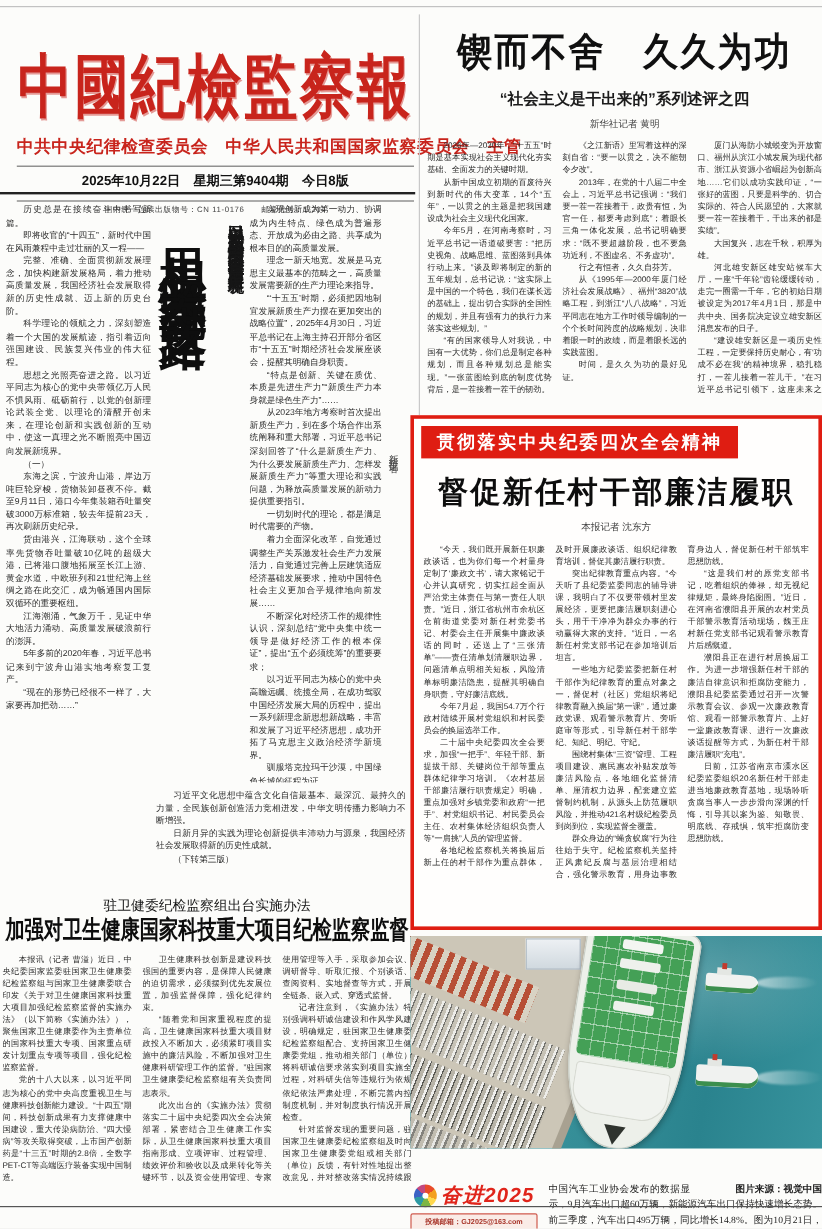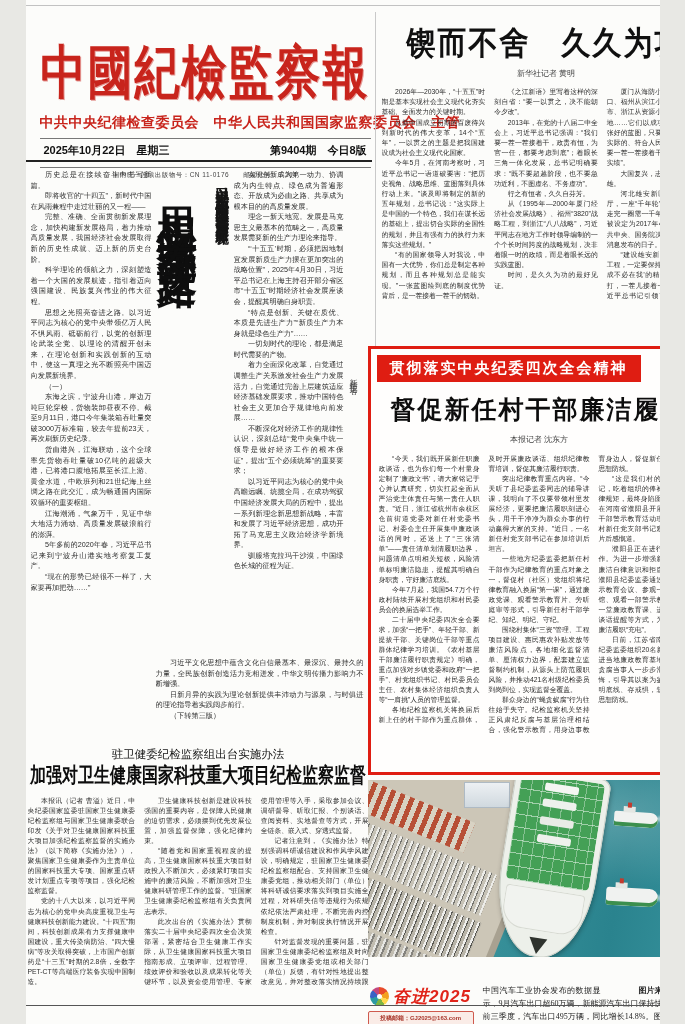--- a/index.html
+++ b/index.html
@@ -1,28 +1,28 @@
 <!DOCTYPE html>
 <html><head>
 <meta charset="utf-8">
 <style>
   html,body{margin:0;padding:0;background:#e8e8e4;}
-  .page{position:relative;width:634px;height:1024px;margin:0 auto;background:#fcfcfa;
+  .page{position:relative;width:685px;height:1024px;margin:0 auto;background:#fcfcfa;
         font-family:"Liberation Sans",sans-serif;color:#222;overflow:hidden;}
   .topline{position:absolute;left:0;top:5px;width:685px;height:1px;background:#c2c2c2;}
 
   
   .masthead-block{position:absolute;left:14px;top:14px;width:331px;}
   .masthead{font-family:"DejaVu Serif",serif;font-size:45px;font-weight:900;color:#c8241c;
             text-align:center;letter-spacing:2px;height:86px;line-height:92px;
             transform:scaleY(1.28);transform-origin:center top;white-space:nowrap;
             text-shadow:1px 1px 0 rgba(200,36,28,.45);}
   .org-line{margin-top:14px;text-align:center;color:#c8241c;font-size:14px;font-weight:bold;letter-spacing:.5px;white-space:nowrap;}
   .mh-rule{border-top:1px solid #777;margin-top:6px;}
-  .date-row{display:flex;justify-content:space-between;font-size:11px;font-weight:bold;color:#111;padding:4px 4px 3px;}
+  .date-row{display:flex;justify-content:center;font-size:11px;font-weight:bold;color:#111;padding:4px 4px 3px;}
   .pub-line{text-align:center;font-size:6.5px;color:#444;padding-top:3px;letter-spacing:.5px;}
   .left-thick-rule{position:absolute;left:0;top:160px;width:346px;height:2px;background:#222;}
   .vrule{position:absolute;left:349px;top:12px;width:1px;height:334px;background:#c9c9c9;}
 
   
   .newsbody{overflow:hidden;text-align:justify;color:#2b2b2b;column-fill:auto;}
   .newsbody p{margin:0;text-indent:2em;}
 
   
   .art-persist{position:absolute;left:356px;top:22px;width:329px;height:322px;}
@@ -131,20 +131,21 @@
       <span>第9404期　今日8版</span>
     </div>
     <div class="mh-rule"></div>
     <div class="pub-line">国内统一连续出版物号：CN 11-0176　　邮发代号：1-204</div>
   </header>
   <div class="left-thick-rule"></div>
   <div class="vrule"></div>
 
   <section class="art-persist">
     <h1 class="ap-headline" style="margin:0;">锲而不舍　久久为功</h1>
+    <div class="ap-subtitle">“社会主义是干出来的”系列述评之四</div>
     <div class="ap-byline">新华社记者 黄明</div>
     <div class="ap-body newsbody">
         <p>2026年—2030年，“十五五”时期是基本实现社会主义现代化夯实基础、全面发力的关键时期。</p>
         <p>从新中国成立初期的百废待兴到新时代的伟大变革，14个“五年”，一以贯之的主题是把我国建设成为社会主义现代化国家。</p>
         <p>今年5月，在河南考察时，习近平总书记一语道破要害：“把历史视角、战略思维、蓝图落到具体行动上来。”谈及即将制定的新的五年规划，总书记说：“这实际上是中国的一个特色，我们在谋长远的基础上，提出切合实际的全国性的规划，并且有强有力的执行力来落实这些规划。”</p>
         <p>“有的国家领导人对我说，中国有一大优势，你们总是制定各种规划，而且各种规划总是能实现。”一张蓝图绘到底的制度优势背后，是一茬接着一茬干的韧劲。</p>
         <p>《之江新语》里写着这样的深刻自省：“要一以贯之，决不能朝令夕改”。</p>
         <p>2013年，在党的十八届二中全会上，习近平总书记强调：“我们要一茬一茬接着干，政贵有恒，为官一任，都要考虑到底”；着眼长三角一体化发展，总书记明确要求：“既不要超越阶段，也不要急功近利，不图虚名、不务虚功”。</p>
         <p>行之有恒者，久久自芬芳。</p>
         <p>从《1995年—2000年厦门经济社会发展战略》、福州“3820”战略工程，到浙江“八八战略”，习近平同志在地方工作时领导编制的一个个长时间跨度的战略规划，决非着眼一时的政绩，而是着眼长远的实践蓝图。</p>
@@ -171,29 +172,30 @@
         <p>“现在的形势已经很不一样了，大家要再加把劲……”</p>
       </div>
     <div class="at-headline">思想之光照亮奋进之路</div>
     <div class="at-subtitle">以习近平同志为核心的党中央引领中国经济社会高质量发展迈向新境界</div>
     <div class="at-byline">新华社记者</div>
     <div class="at-col2 newsbody">
         <p>实现创新成为第一动力、协调成为内生特点、绿色成为普遍形态、开放成为必由之路、共享成为根本目的的高质量发展。</p>
         <p>理念一新天地宽。发展是马克思主义最基本的范畴之一，高质量发展需要新的生产力理论来指导。</p>
         <p>“‘十五五’时期，必须把因地制宜发展新质生产力摆在更加突出的战略位置”，2025年4月30日，习近平总书记在上海主持召开部分省区市“十五五”时期经济社会发展座谈会，提醒其明确自身职责。</p>
         <p>“特点是创新、关键在质优、本质是先进生产力”“新质生产力本身就是绿色生产力”……</p>
+        <p>从2023年地方考察时首次提出新质生产力，到在多个场合作出系统阐释和重大部署，习近平总书记深刻回答了“什么是新质生产力、为什么要发展新质生产力、怎样发展新质生产力”等重大理论和实践问题，为释放高质量发展的新动力提供重要指引。</p>
         <p>一切划时代的理论，都是满足时代需要的产物。</p>
         <p>着力全面深化改革，自觉通过调整生产关系激发社会生产力发展活力，自觉通过完善上层建筑适应经济基础发展要求，推动中国特色社会主义更加合乎规律地向前发展……</p>
         <p>不断深化对经济工作的规律性认识，深刻总结“党中央集中统一领导是做好经济工作的根本保证”，提出“五个必须统筹”的重要要求；</p>
         <p>以习近平同志为核心的党中央高瞻远瞩、统揽全局，在成功驾驭中国经济发展大局的历程中，提出一系列新理念新思想新战略，丰富和发展了习近平经济思想，成功开拓了马克思主义政治经济学新境界。</p>
         <p>驯服塔克拉玛干沙漠，中国绿色长城的征程为证。</p>
       </div>
     <div class="at-bottom newsbody">
         <p>习近平文化思想中蕴含文化自信最基本、最深沉、最持久的力量，全民族创新创造活力竞相迸发，中华文明传播力影响力不断增强。</p>
-        <p>日新月异的实践为理论创新提供丰沛动力与源泉，与时俱进的理论指导着实践阔步前行。</p>
+        <p>日新月异的实践为理论创新提供丰沛动力与源泉，我国经济社会发展取得新的历史性成就。</p>
         <p>（下转第三版）</p>
       </div>
   </section>
 
   <section class="art-village">
     <div class="av-banner">贯彻落实中央纪委四次全会精神</div>
     <div class="av-inner">
       <h2 class="av-headline" style="margin:0;">督促新任村干部廉洁履职</h2>
       <div class="av-byline">本报记者 沈东方</div>
       <div class="av-body newsbody">

